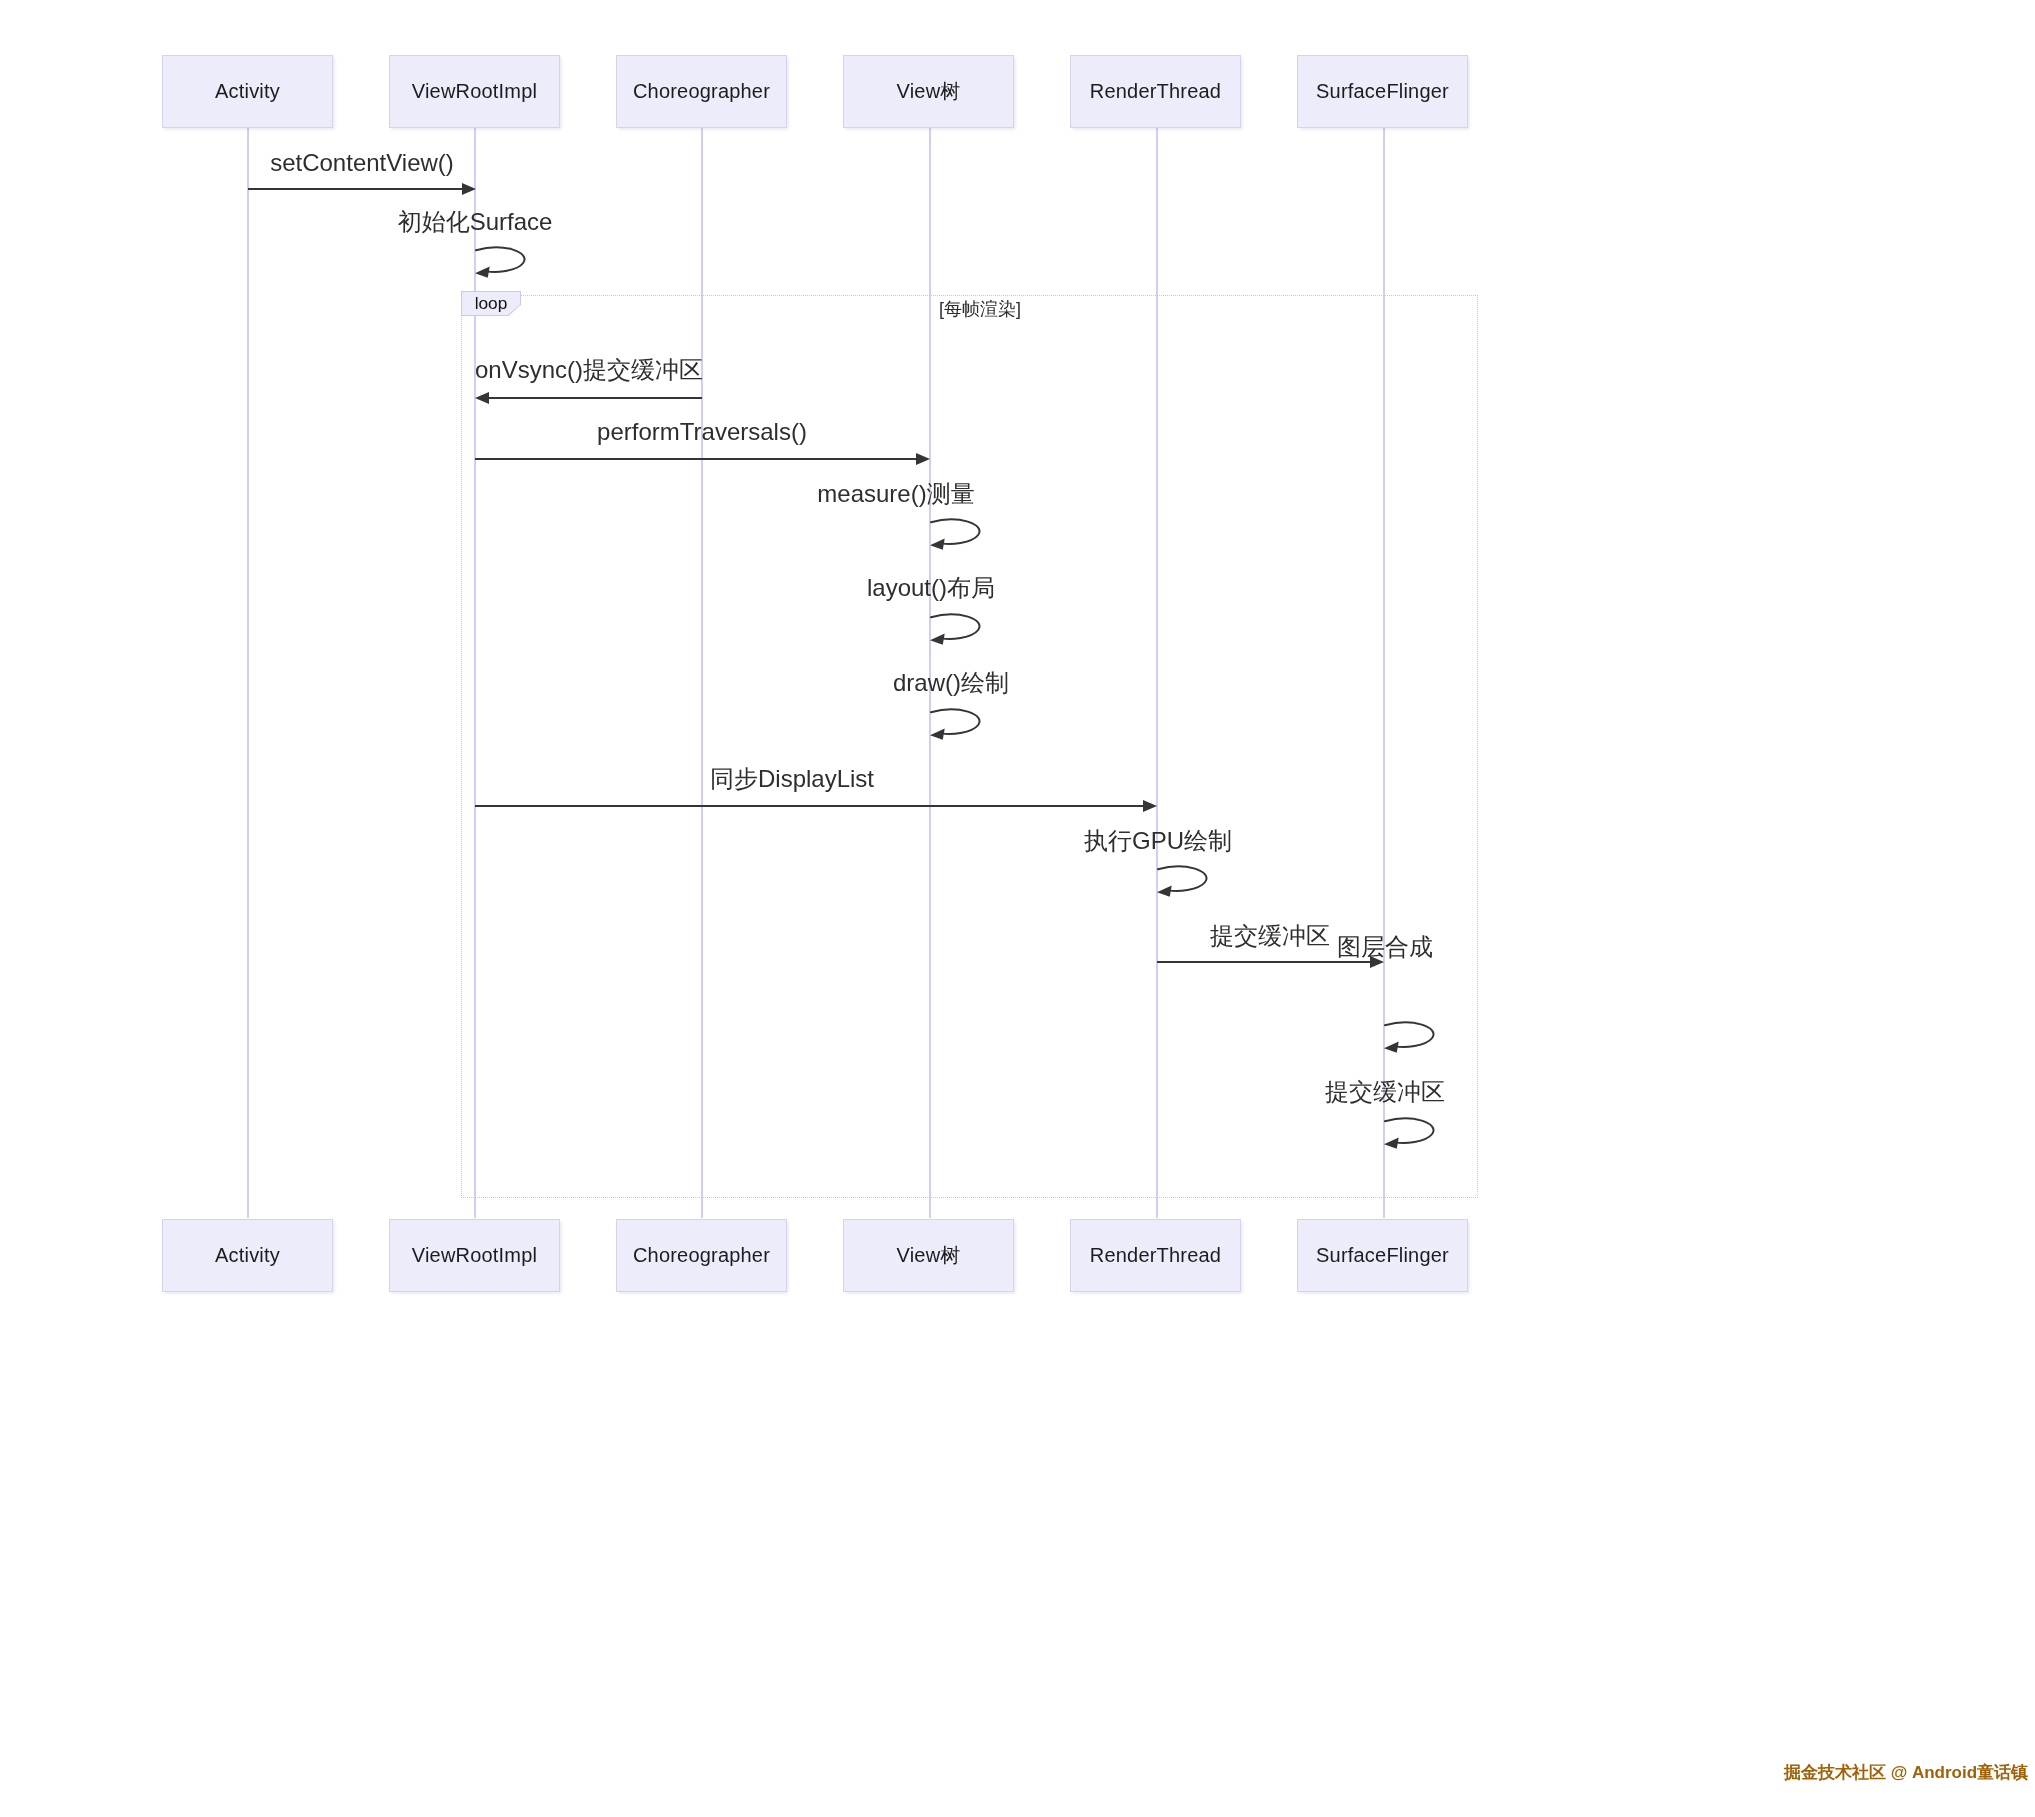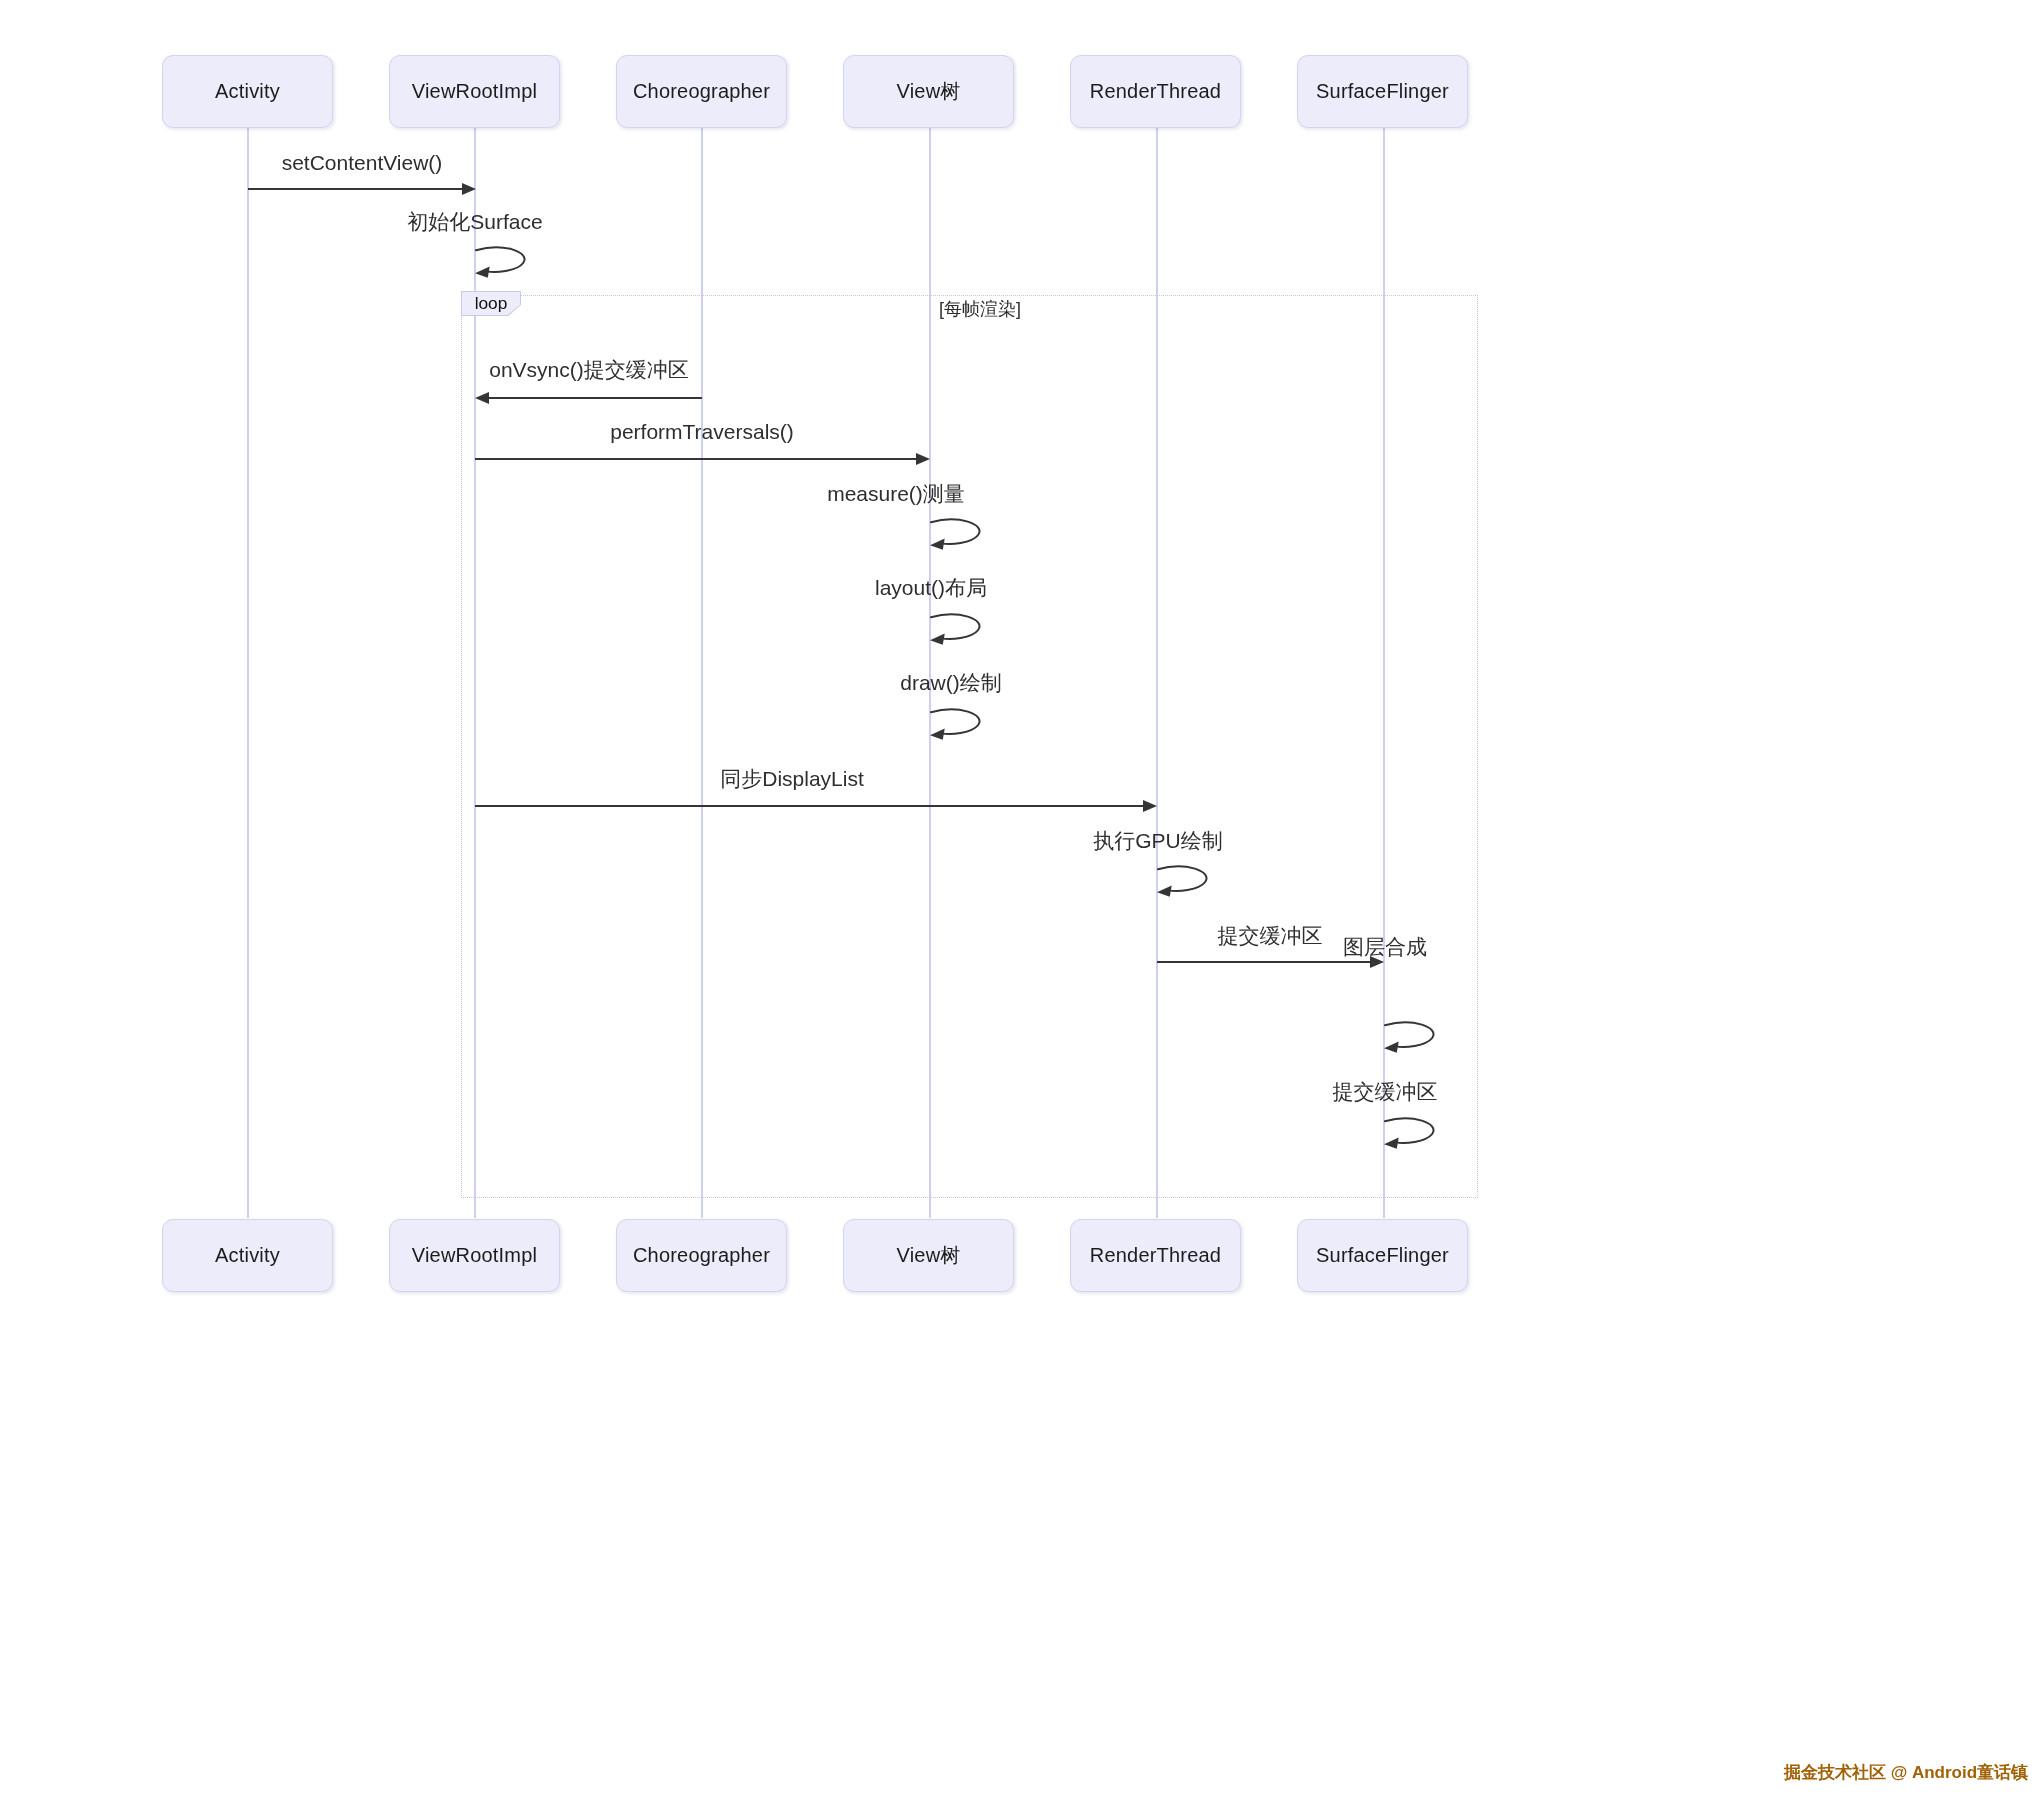--- a/index.html
+++ b/index.html
@@ -3,31 +3,31 @@
 <meta charset="utf-8">
 <style>
   html,body{margin:0;padding:0;background:#ffffff;}
   #stage{
     position:relative;width:2035px;height:1818px;background:#ffffff;overflow:hidden;
     font-family:"Liberation Sans","DejaVu Sans",sans-serif;color:#2e2e2e;
   }
   
   .actor{
     position:absolute;width:171px;height:73px;box-sizing:border-box;
-    background:#ececfb;border:1px solid #d4d4ef;border-radius:11px;
+    background:#ececfb;border:1px solid #d4d4ef;border-radius:0;
     box-shadow:1.5px 1.5px 3px rgba(130,130,180,0.18);
     display:flex;align-items:center;justify-content:center;
   }
   .actor span{font-size:20px;color:#1c1c1c;letter-spacing:0.2px;}
   
   .lifeline{position:absolute;width:1.5px;background:#cfcff2;top:128px;height:1090px;}
   
   .msg-label{
     position:absolute;transform:translate(-50%,-50%);white-space:nowrap;
-    font-size:21px;color:#2e2e2e;
+    font-size:24px;color:#2e2e2e;
   }
   
   .mline{position:absolute;height:2px;background:#353535;}
   .ah-r{
     position:absolute;width:0;height:0;
     border-top:6px solid transparent;border-bottom:6px solid transparent;
     border-left:14px solid #353535;
   }
   .ah-l{
     position:absolute;width:0;height:0;

